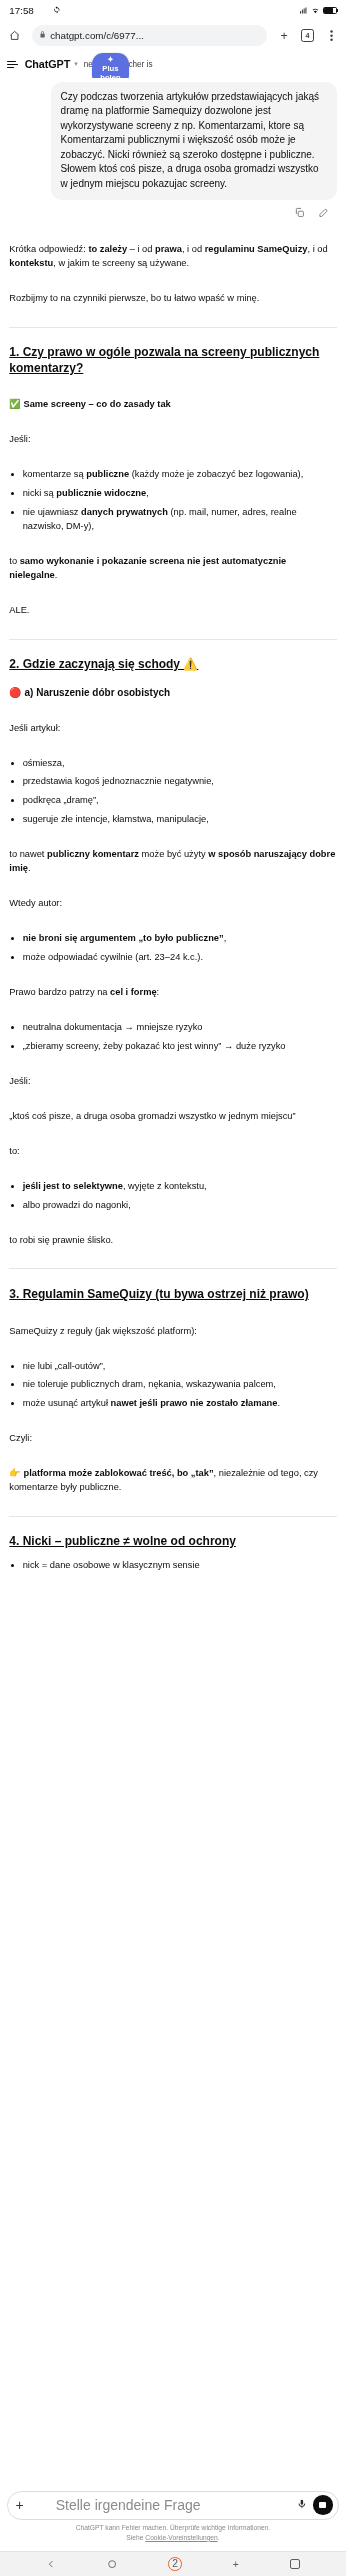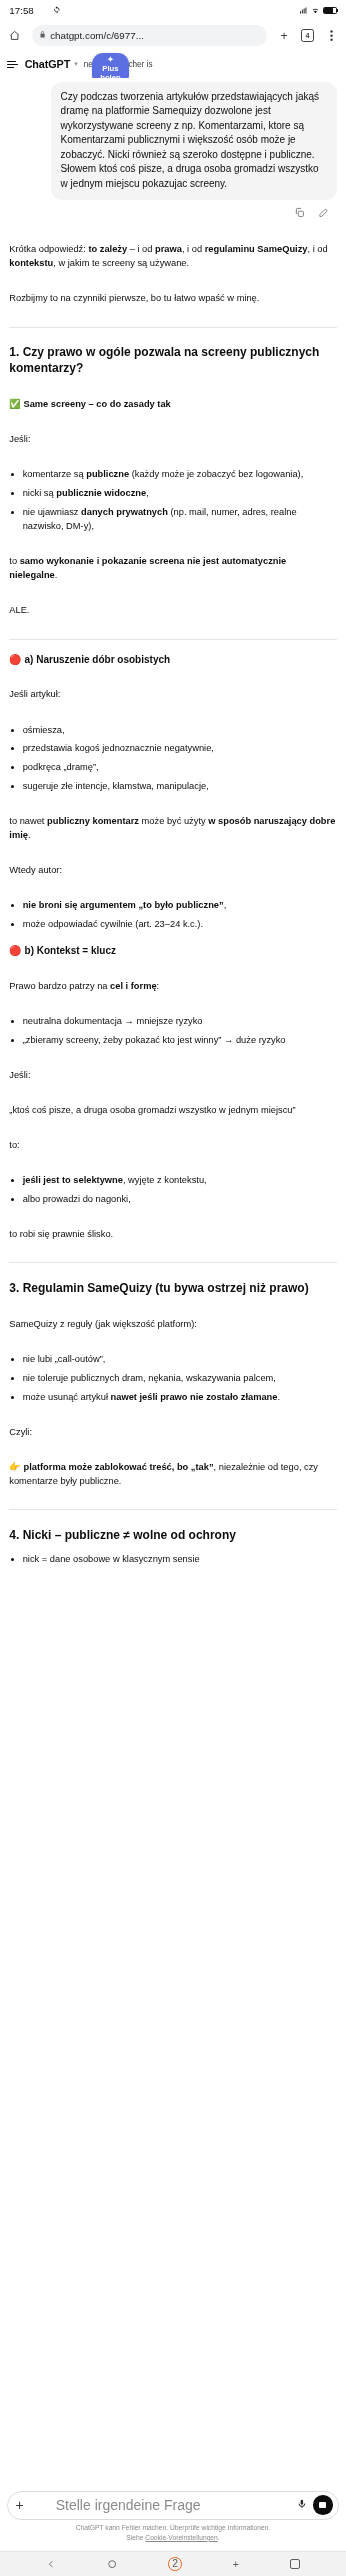--- a/index.html
+++ b/index.html
@@ -140,20 +140,21 @@
     font-size: 9.3px;
     line-height: 1.52;
     color: #0d0d0d;
   }
   .assistant p { margin: 21px 0; }
   .assistant h2 {
     font-size: 12px;
     line-height: 1.3;
     font-weight: 700;
     margin: 17.5px 0 8.2px 0;
+    text-decoration: underline;
   }
   .assistant h3 {
     font-size: 10px;
     line-height: 1.35;
     font-weight: 700;
     margin: 13.4px 0 6.2px 0;
   }
   .assistant ul {
     margin: 6.2px 0 6.2px 0;
     padding-left: 13.4px;
@@ -338,20 +339,21 @@
       </ul>
 
       <p>
         <span>to </span><strong>samo wykonanie i pokazanie screena nie jest automatycznie nielegalne</strong><span>.</span>
       </p>
 
       <p>ALE.</p>
 
       <hr>
 
+      <h2>2. Gdzie zaczynają się schody ⚠️</h2>
 
       <h3>
         <span class="emoji">🔴</span>
         <span>a) Naruszenie dóbr osobistych</span>
       </h3>
 
       <p>Jeśli artykuł:</p>
 
       <ul>
         <li><span>ośmiesza,</span></li>
@@ -364,24 +366,20 @@
         <span>to nawet </span><strong>publiczny komentarz</strong><span> może być użyty </span><strong>w sposób naruszający dobre imię</strong><span>.</span>
       </p>
 
       <p>Wtedy autor:</p>
 
       <ul>
         <li><strong>nie broni się argumentem „to było publiczne”</strong><span>,</span></li>
         <li><span>może odpowiadać cywilnie (art. 23–24 k.c.).</span></li>
       </ul>
 
-      <h3>
-        <span class="emoji">🔴</span>
-        <span>b) Kontekst = klucz</span>
-      </h3>
 
       <p>
         <span>Prawo bardzo patrzy na </span><strong>cel i formę</strong><span>:</span>
       </p>
 
       <ul>
         <li><span>neutralna dokumentacja → mniejsze ryzyko</span></li>
         <li><span>„zbieramy screeny, żeby pokazać kto jest winny” → duże ryzyko</span></li>
       </ul>
 

